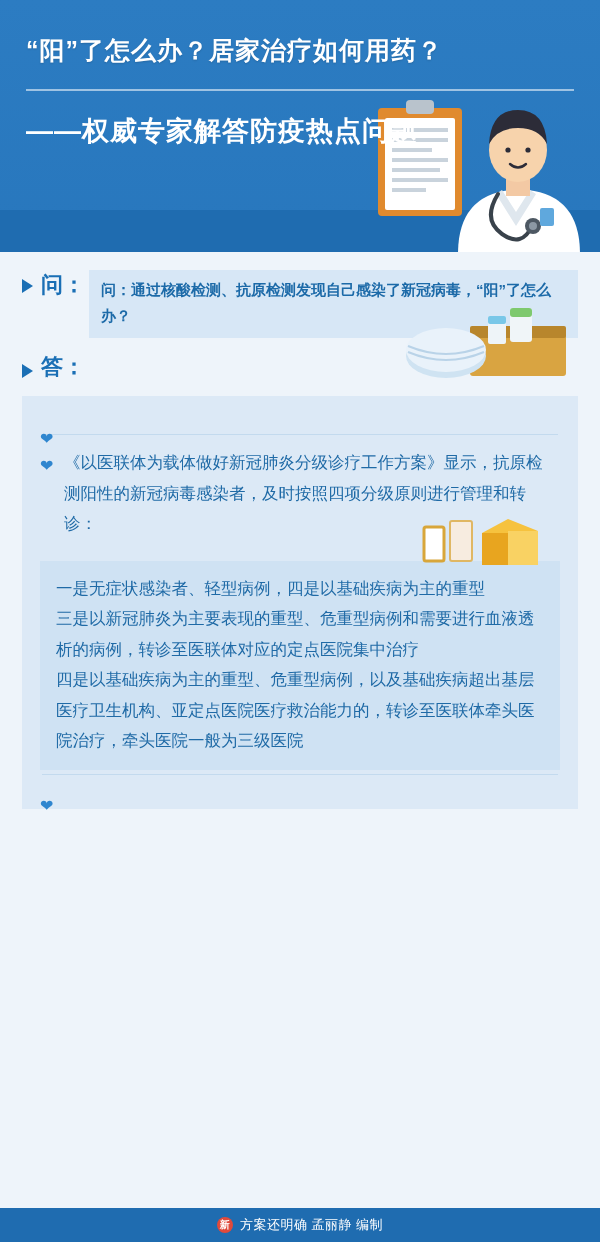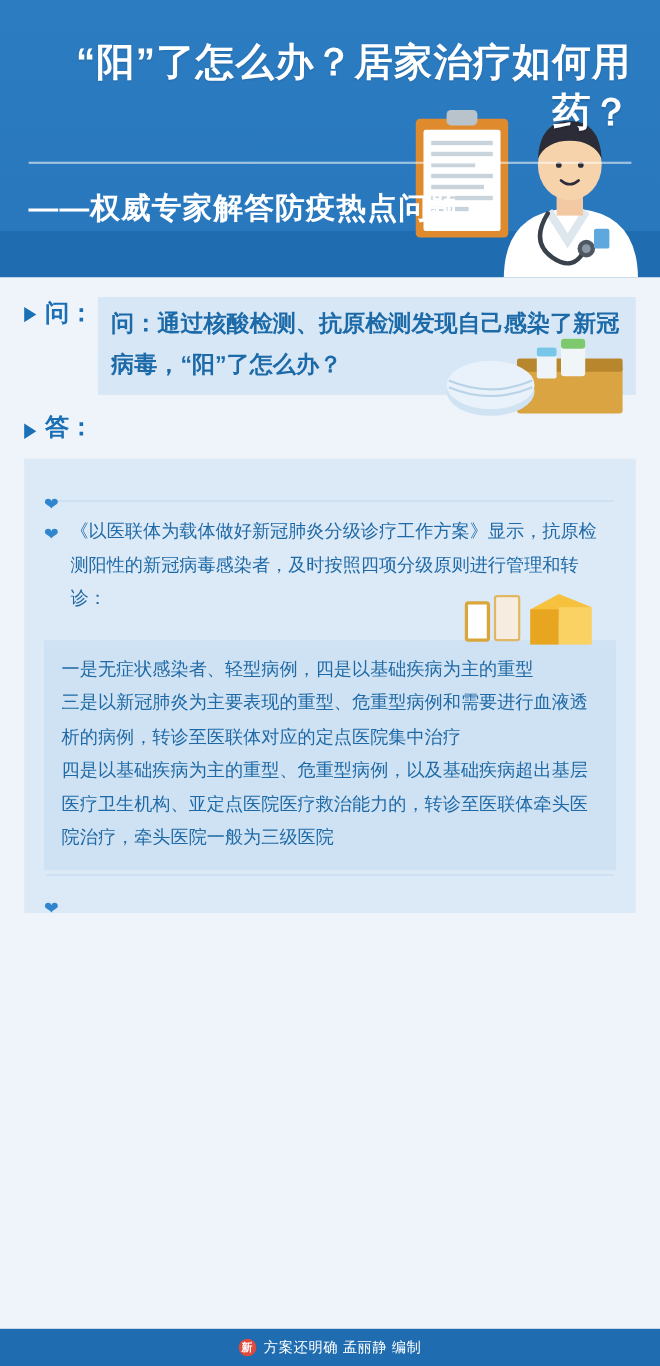--- a/index.html
+++ b/index.html
@@ -21,28 +21,27 @@
   .header {
     position: relative;
     height: 252px;
     background: #2f7ec4;
     background: linear-gradient(180deg, #2c7cc2 0%, #2877bd 100%);
     padding: 34px 26px 0 26px;
     overflow: hidden;
   }
   .header-title {
     color: #ffffff;
-    font-size: 35px;
+    font-size: 25px;
     font-weight: bold;
     letter-spacing: 1px;
     line-height: 1.3;
     text-shadow: 0 1px 2px rgba(0,0,0,0.15);
     position: relative;
     z-index: 3;
-    text-align: right;
   }
   .header-rule {
     margin-top: 22px;
     width: 100%;
     height: 2px;
     background: rgba(255,255,255,0.55);
     position: relative;
     z-index: 3;
   }
   .header-sub {
@@ -94,21 +93,21 @@
     color: #1a6fb5;
     font-size: 22px;
     font-weight: bold;
     flex: none;
     line-height: 1.4;
     margin-right: 4px;
   }
   .qbox {
     background: #d7e7f6;
     color: #1c6aa8;
-    font-size: 21px;
+    font-size: 15px;
     font-weight: bold;
     line-height: 1.75;
     padding: 7px 0 8px 12px;
     flex: 1;
   }
   .alabel-row {
     display: flex;
     align-items: center;
     margin-top: 14px;
   }

